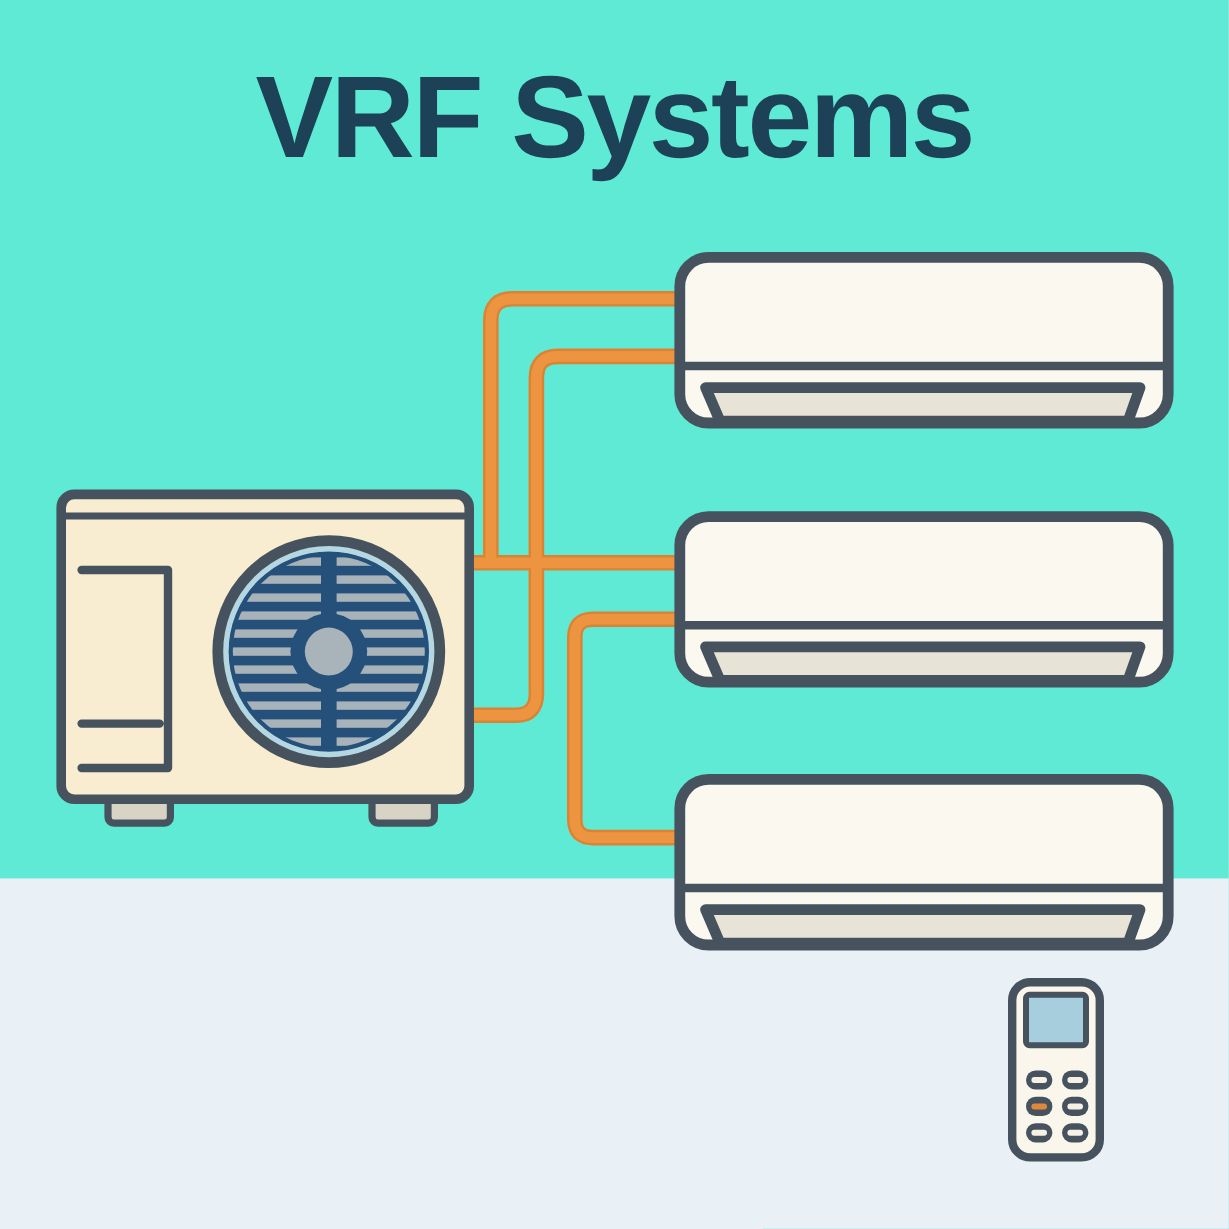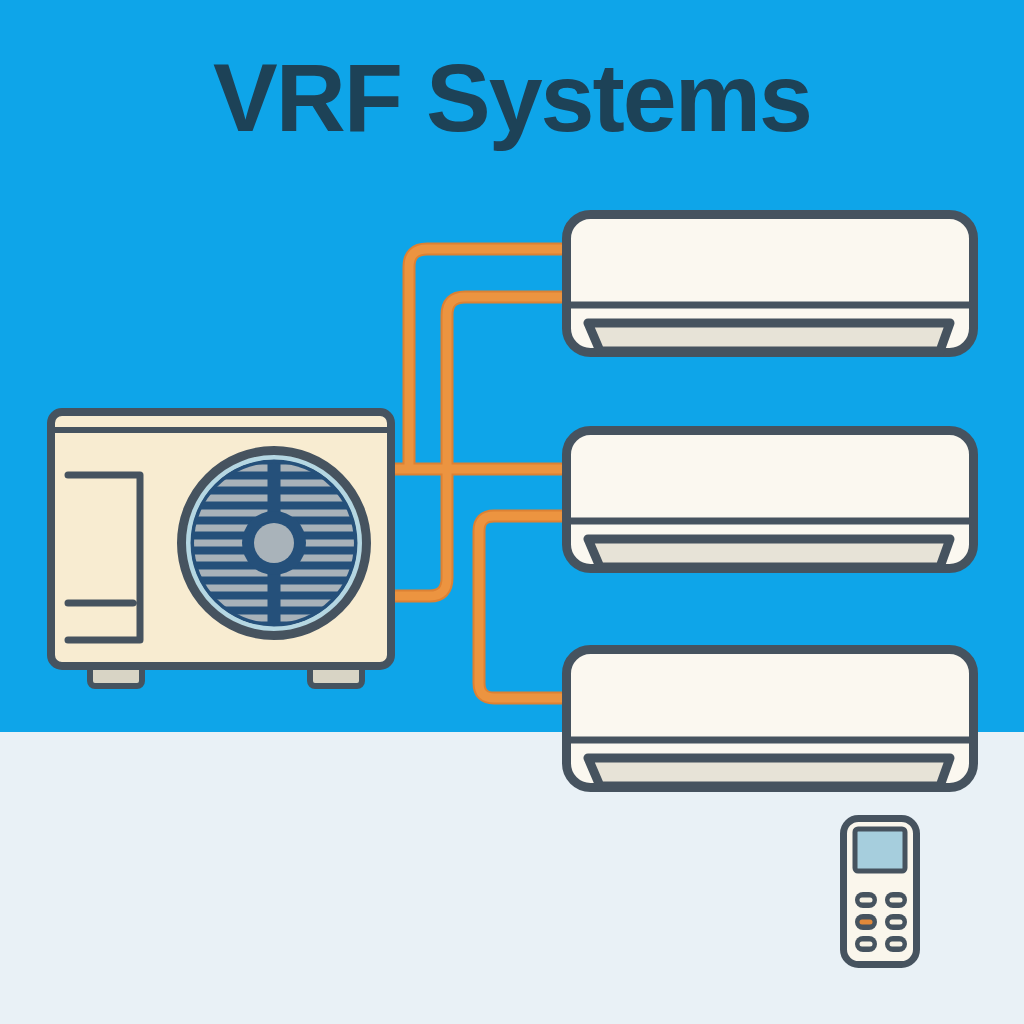--- a/index.html
+++ b/index.html
@@ -5,21 +5,21 @@
   html,body{margin:0;padding:0;}
   body{
     width:1024px;height:1024px;
     background:#e9f1f6;
     font-family:"Liberation Sans", sans-serif;
     overflow:hidden;
   }
   .stage{
     position:relative;
     width:1024px;height:732px;
-    background:#0ea5e9;
+    background:#5eead4;
   }
   .stage h1{
     position:absolute;
     top:42px;left:0;right:0;
     margin:0;
     text-align:center;
     font-size:97px;
     font-weight:bold;
     letter-spacing:-2px;
     color:#1d4257;

